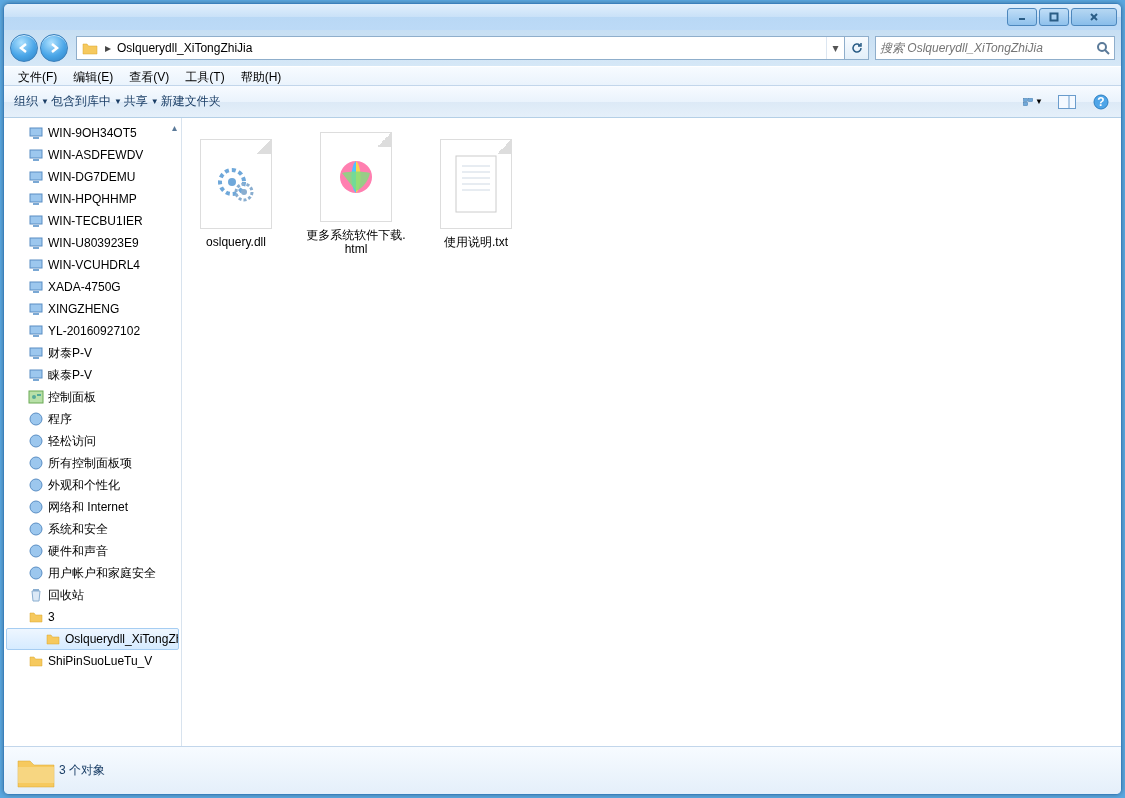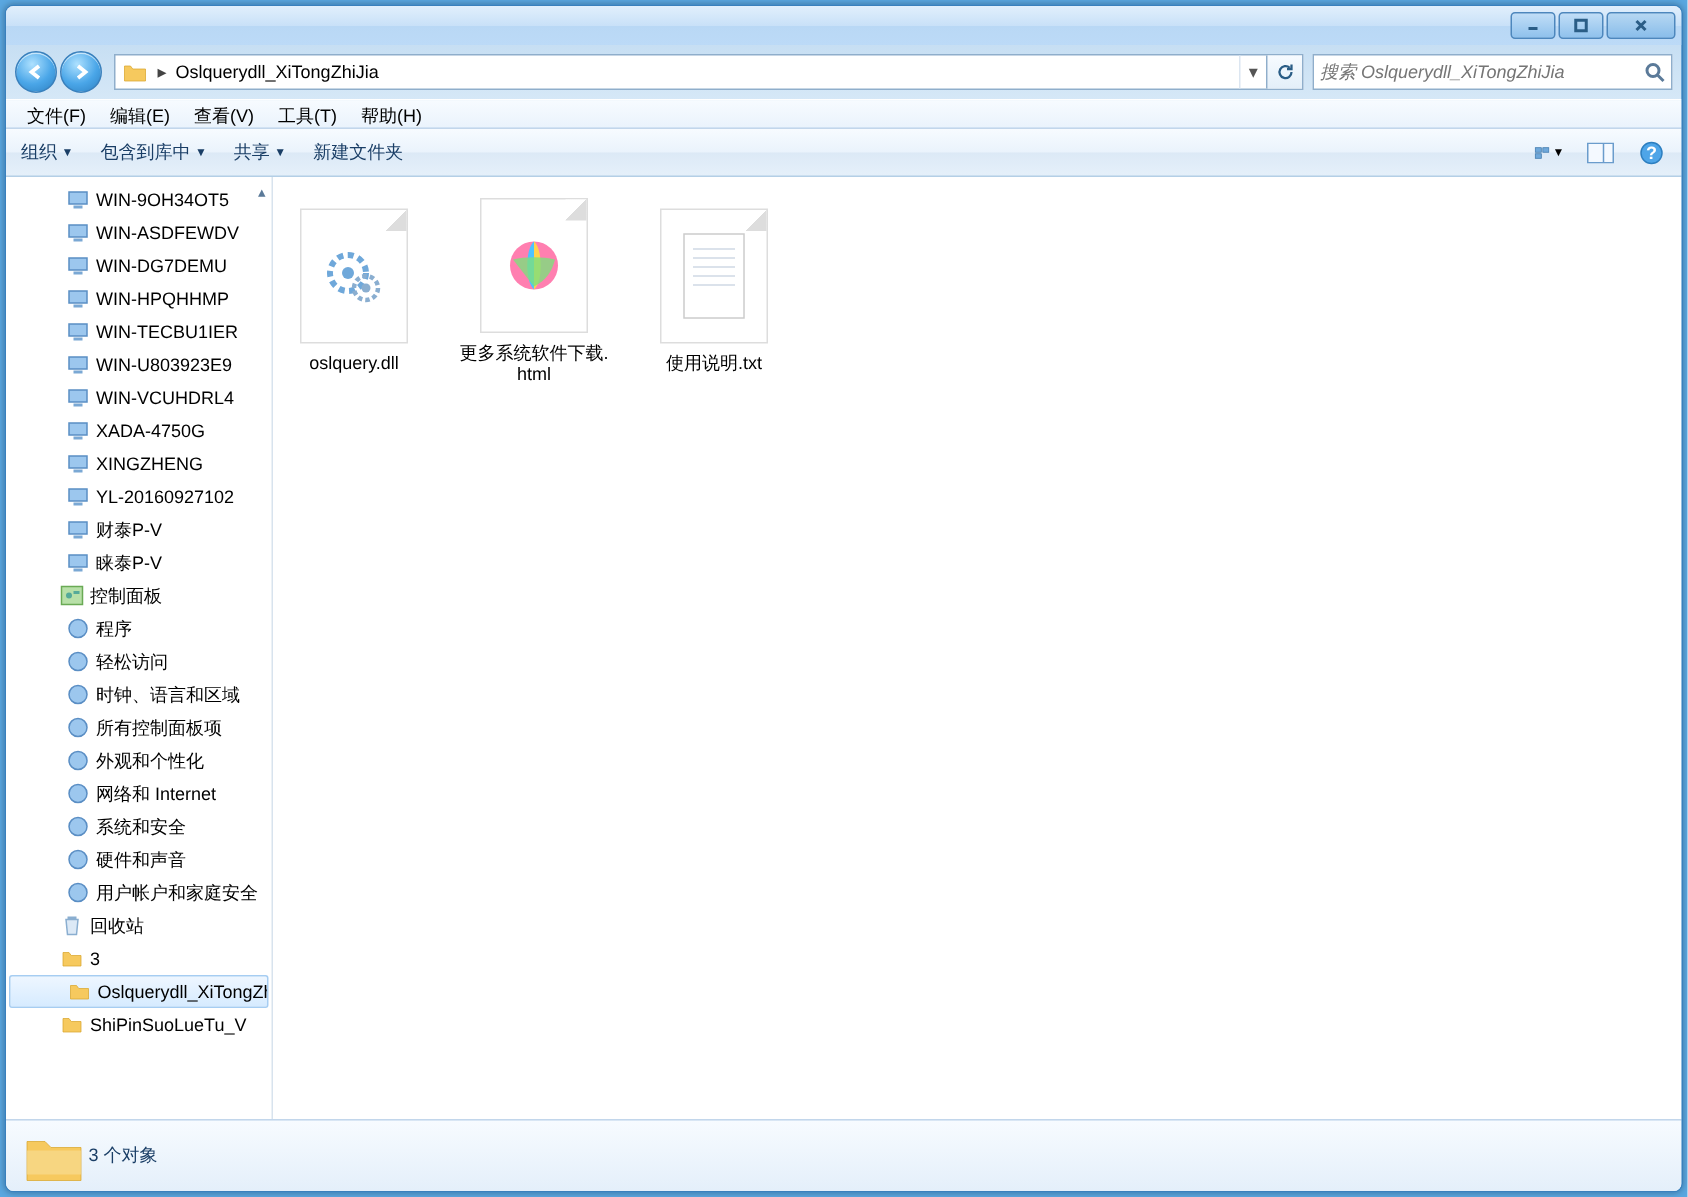--- a/index.html
+++ b/index.html
@@ -28,31 +28,31 @@
 .addr .refresh svg{width:14px;height:14px;stroke:#2a5d86;stroke-width:1.5;fill:none;}
 .search { width:240px; height:24px; background:#fff; border:1px solid #8faecb; margin-left:4px; display:flex; align-items:center; padding:0 4px; }
 .search input { flex:1; border:none; outline:none; font-style:italic; color:#7a8a99; background:transparent; }
 .search svg { width:14px; height:14px; stroke:#5b7a99; stroke-width:2; fill:none; }
 
 
 .menubar { height:20px; background:linear-gradient(to bottom,#f7fbff,#eaf3fc); border-top:1px solid #fff; border-bottom:1px solid #c2d6eb; padding:0 6px; display:flex; }
 .menubar span { padding:2px 8px; }
 
 
-.toolbar { height:32px; background:linear-gradient(to bottom,#f7fbff 0%,#eaf3fc 50%,#dce9f6 51%,#e5f0fa 100%); border-bottom:1px solid #b4cfe6; display:flex; align-items:center; padding:0 10px; gap:18px; }
+.toolbar { height:32px; background:linear-gradient(to bottom,#f7fbff 0%,#eaf3fc 50%,#dce9f6 51%,#e5f0fa 100%); border-bottom:1px solid #b4cfe6; display:flex; align-items:center; padding:0 10px; gap:2px; }
 .toolbar .titem { color:#1a3e66; display:flex; align-items:center; gap:3px; }
 .toolbar .titem .dd { font-size:8px; color:#1a3e66; }
 .toolbar .right { margin-left:auto; display:flex; align-items:center; gap:14px; }
 .toolbar .right .ico { width:20px; height:20px; display:flex; align-items:center; justify-content:center; }
 
 
 .content { display:flex; height:calc(100% - 26px - 36px - 20px - 32px - 48px); background:#fff; }
 .sidebar { width:178px; overflow:hidden; border-right:1px solid #d8e3ee; padding-top:4px; position:relative; }
-.sb-item { height:22px; display:flex; align-items:center; padding-left:36px; gap:4px; white-space:nowrap; overflow:hidden; }
-.sb-item.indent { padding-left:40px; }
+.sb-item { height:22px; display:flex; align-items:center; padding-left:24px; gap:4px; white-space:nowrap; overflow:hidden; }
+.sb-item.indent { padding-left:24px; }
 .sb-item.sel { background:linear-gradient(to bottom,#eef6ff,#d6ebff); border:1px solid #a6cdf2; border-radius:2px; margin:0 2px; padding-left:38px; }
 .sb-item .ico { width:16px; height:16px; flex-shrink:0; }
 .scroll-indicator { position:absolute; right:4px; top:4px; color:#5b7a99; font-size:10px; }
 
 .fileview { flex:1; padding:14px 4px; display:flex; align-items:flex-start; gap:20px; }
 .file { width:100px; text-align:center; }
 .thumb { width:72px; height:90px; margin:0 auto 6px; background:#fff; border:1px solid #ddd; display:flex; align-items:center; justify-content:center; position:relative; }
 .thumb::after{content:"";position:absolute;top:0;right:0;width:14px;height:14px;background:linear-gradient(135deg,#fff 50%,#ddd 50%);}
 .fname { line-height:14px; word-break:break-all; }
 
@@ -276,26 +276,20 @@
           <div class="sb-item indent">
             <span class="ico"><svg width="16" height="16" viewBox="0 0 16 16">
                 <circle cx="8" cy="8" r="6" fill="#9cc7ee" stroke="#5a8ec4"></circle>
               </svg></span>
             <span>轻松访问</span>
           </div>
           <div class="sb-item indent">
             <span class="ico"><svg width="16" height="16" viewBox="0 0 16 16">
                 <circle cx="8" cy="8" r="6" fill="#9cc7ee" stroke="#5a8ec4"></circle>
               </svg></span>
-            <span>时钟、语言和区域</span>
-          </div>
-          <div class="sb-item indent">
-            <span class="ico"><svg width="16" height="16" viewBox="0 0 16 16">
-                <circle cx="8" cy="8" r="6" fill="#9cc7ee" stroke="#5a8ec4"></circle>
-              </svg></span>
             <span>所有控制面板项</span>
           </div>
           <div class="sb-item indent">
             <span class="ico"><svg width="16" height="16" viewBox="0 0 16 16">
                 <circle cx="8" cy="8" r="6" fill="#9cc7ee" stroke="#5a8ec4"></circle>
               </svg></span>
             <span>外观和个性化</span>
           </div>
           <div class="sb-item indent">
             <span class="ico"><svg width="16" height="16" viewBox="0 0 16 16">

